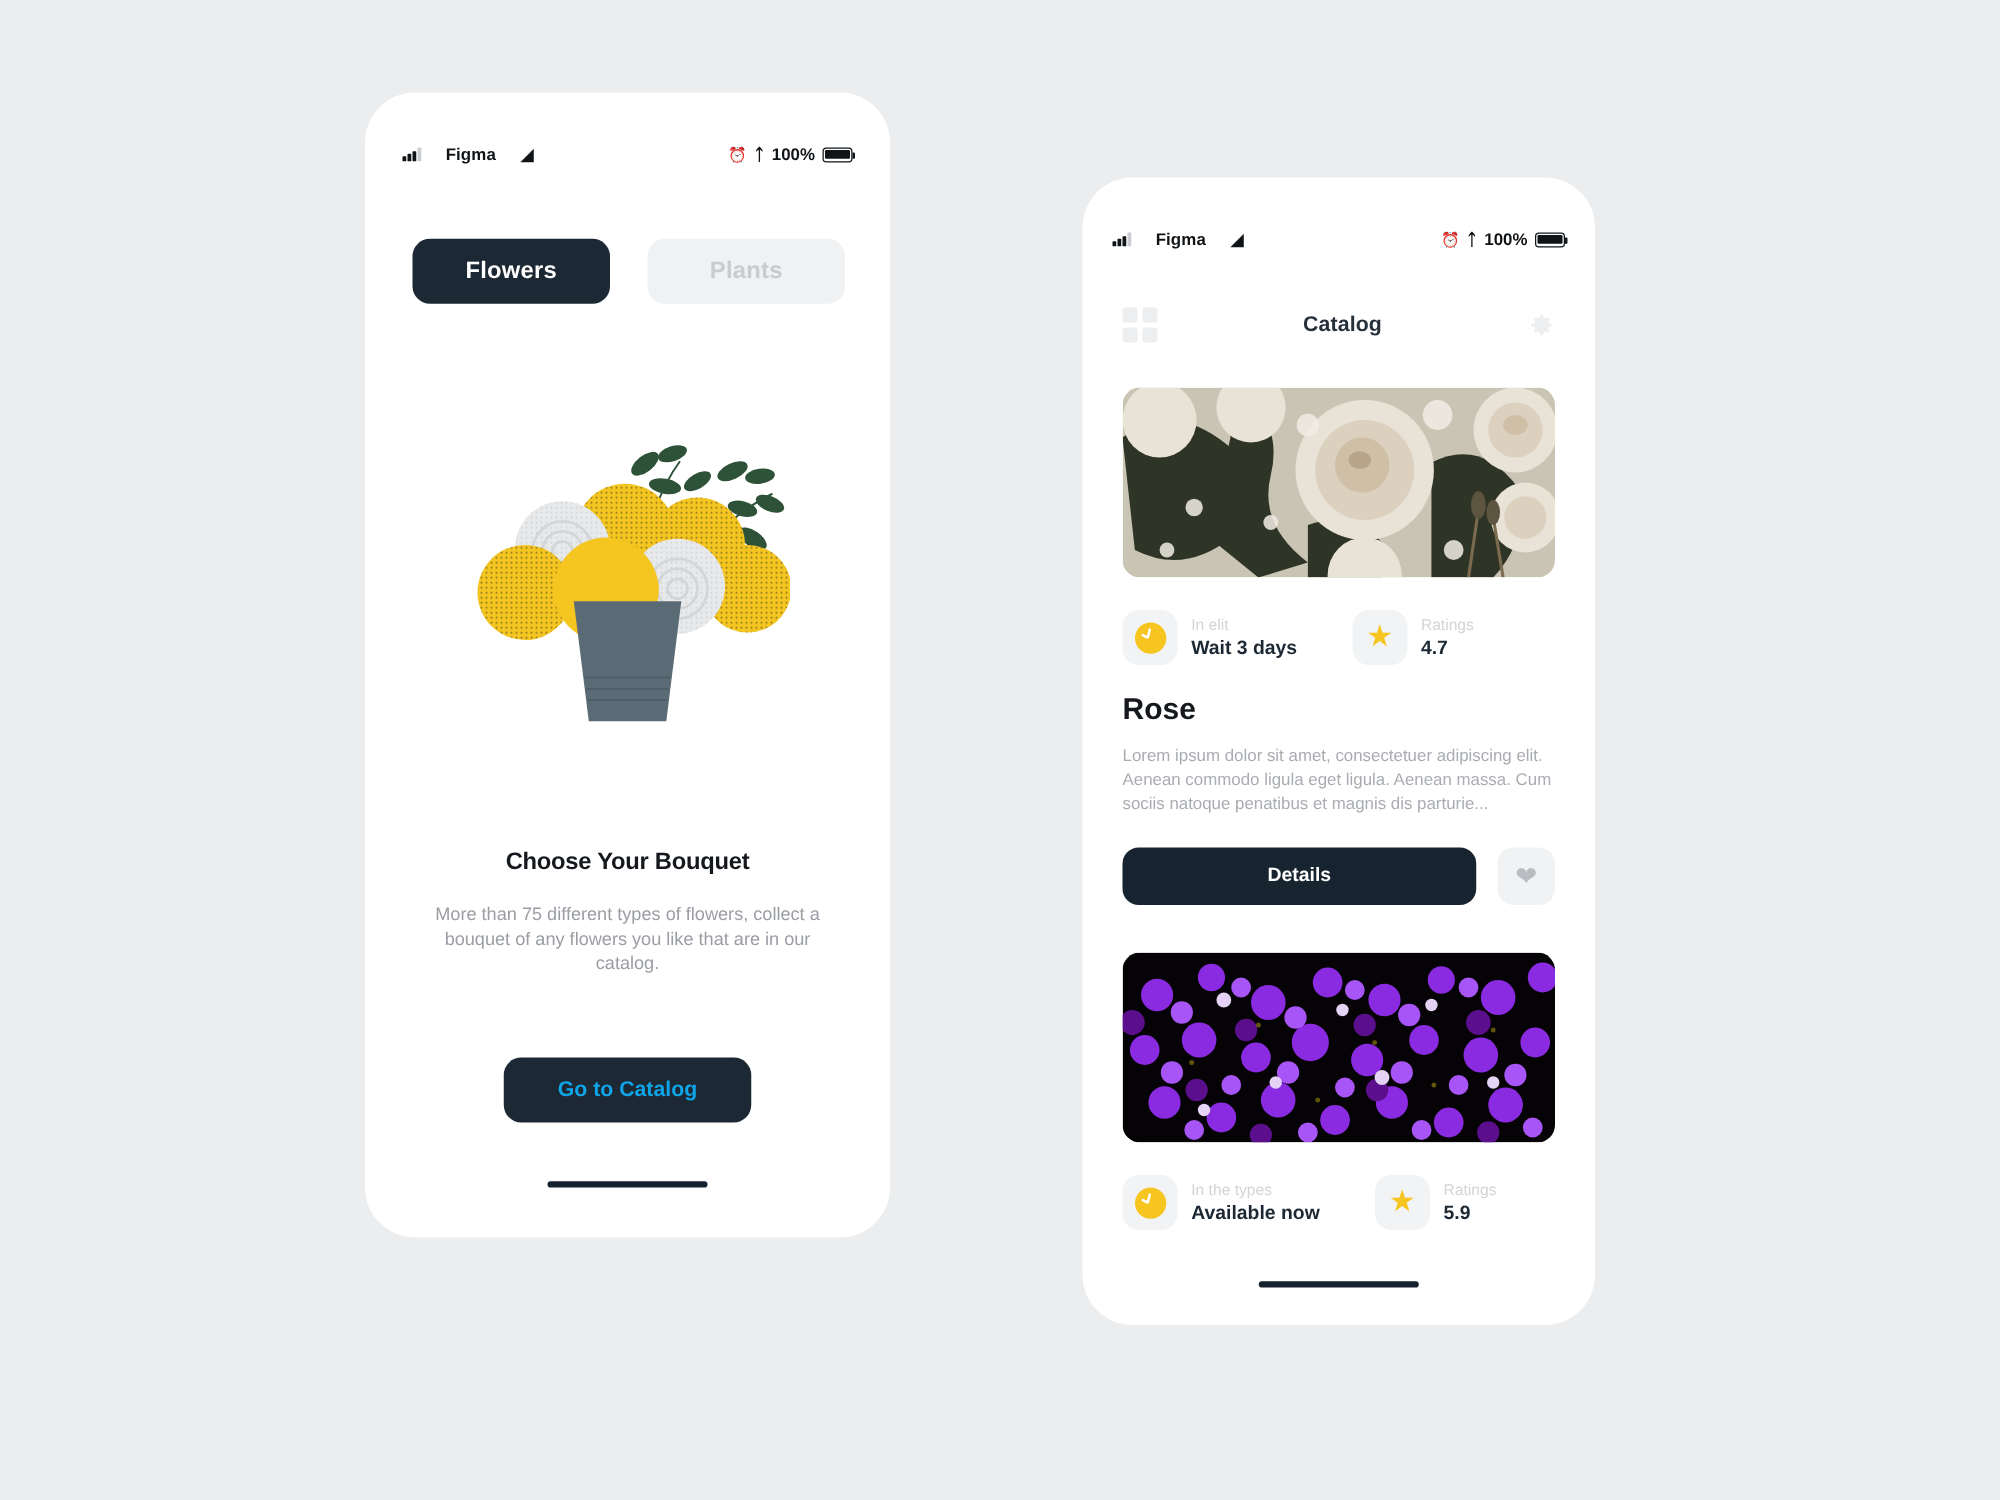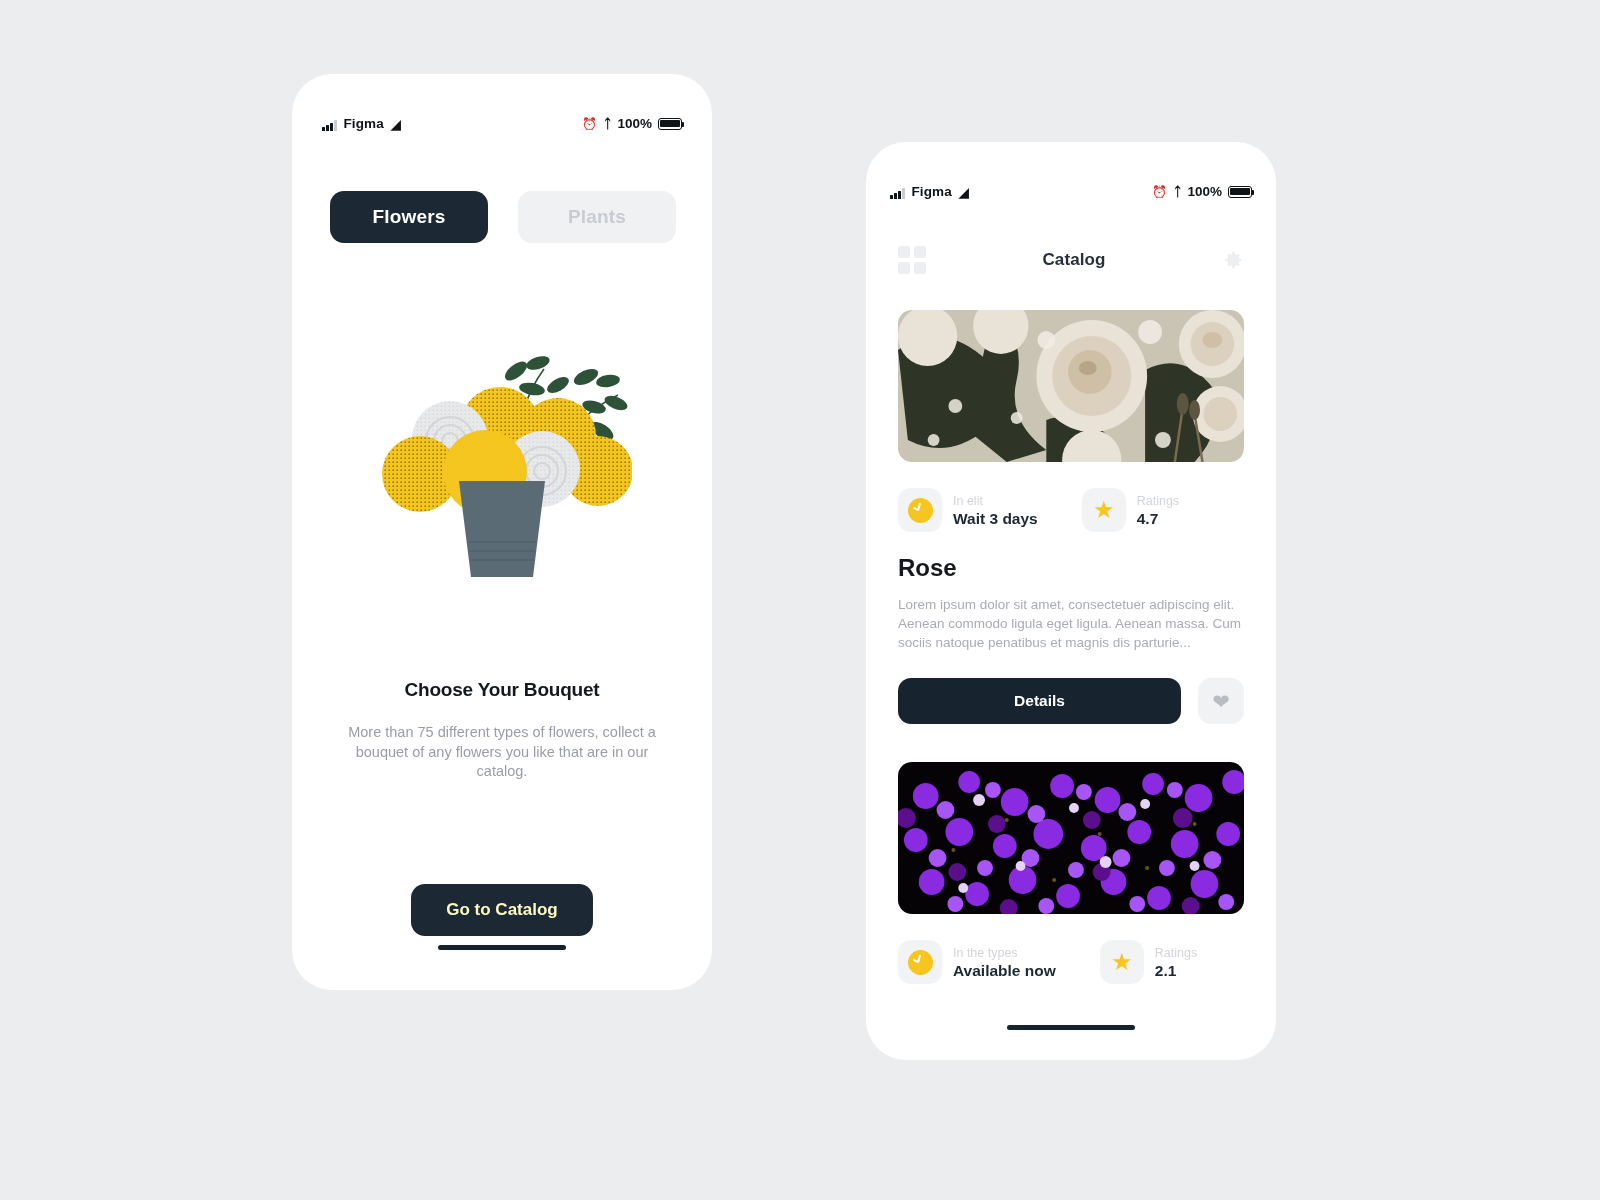--- a/index.html
+++ b/index.html
@@ -23,21 +23,21 @@
 
   
   .statusbar {
     position: absolute; left: 0; right: 0;
     display: flex; align-items: center;
     padding: 0 30px;
     font-size: 14px; font-weight: bold; color: #111417;
   }
   #phone-left  .statusbar { top: 42px; }
   #phone-right .statusbar { top: 42px; padding: 0 24px; }
-  .sb-left  { display: flex; align-items: flex-end; gap: 7px; }
+  .sb-left  { display: flex; align-items: center; gap: 20px; }
   .sb-right { display: flex; align-items: center; gap: 6px; margin-left: auto; }
 
   .signal { display: flex; align-items: flex-end; gap: 1.5px; height: 11px; }
   .signal i { display:block; width: 2.5px; background: #111417; border-radius: .5px; }
   .signal i:nth-child(1){ height: 4px; }
   .signal i:nth-child(2){ height: 6px; }
   .signal i:nth-child(3){ height: 8.5px; }
   .signal i:nth-child(4){ height: 11px; background:#C9CCD1; }
   .carrier { font-size: 13.5px; font-weight: 600; letter-spacing: .1px; }
   .wifi-ic { font-size: 13px; line-height: 1; }
@@ -74,27 +74,26 @@
   .hero { position: absolute; top: 605px; left: 0; right: 0; text-align: center; padding: 0 42px; }
   .hero-title {
     font-size: 19px; font-weight: bold; color: #15181C; letter-spacing: -.2px;
   }
   .hero-sub {
     margin-top: 22px; font-size: 14.5px; line-height: 1.35;
     color: #9A9DA3; font-weight: 400;
   }
   .cta {
     position: absolute; top: 772px; left: 50%; transform: translateX(-50%);
-    width: 182px; height: 52px; border-radius: 14px;
-    background: #1C2833; color: #fef9c3;
+    width: 198px; height: 52px; border-radius: 14px;
+    background: #1C2833; color: #0ea5e9;
     font-size: 17px; font-weight: bold;
     display: flex; align-items: center; justify-content: center;
     border: none; cursor: pointer;
     font-family: "Liberation Sans", sans-serif;
-    margin-top: 38px;
   }
 
   
   .home-bar {
     position: absolute; left: 50%; transform: translateX(-50%);
     width: 128px; height: 5px; border-radius: 3px; background: #16222E;
   }
   #phone-left  .home-bar { bottom: 40px; }
   #phone-right .home-bar { bottom: 30px; }
 
@@ -472,21 +471,21 @@
             <span class="meta-label">In the types</span><br>
             <span class="meta-value">Available now</span>
           </span>
         </div>
         <div class="meta rating">
           <span class="meta-badge">
             <span class="star-glyph">★</span>
           </span>
           <span>
             <span class="meta-label">Ratings</span><br>
-            <span class="meta-value">2.1</span>
+            <span class="meta-value">5.9</span>
           </span>
         </div>
       </div>
     </div>
 
     <div class="home-bar"></div>
   </div>
 
 </div>
 

